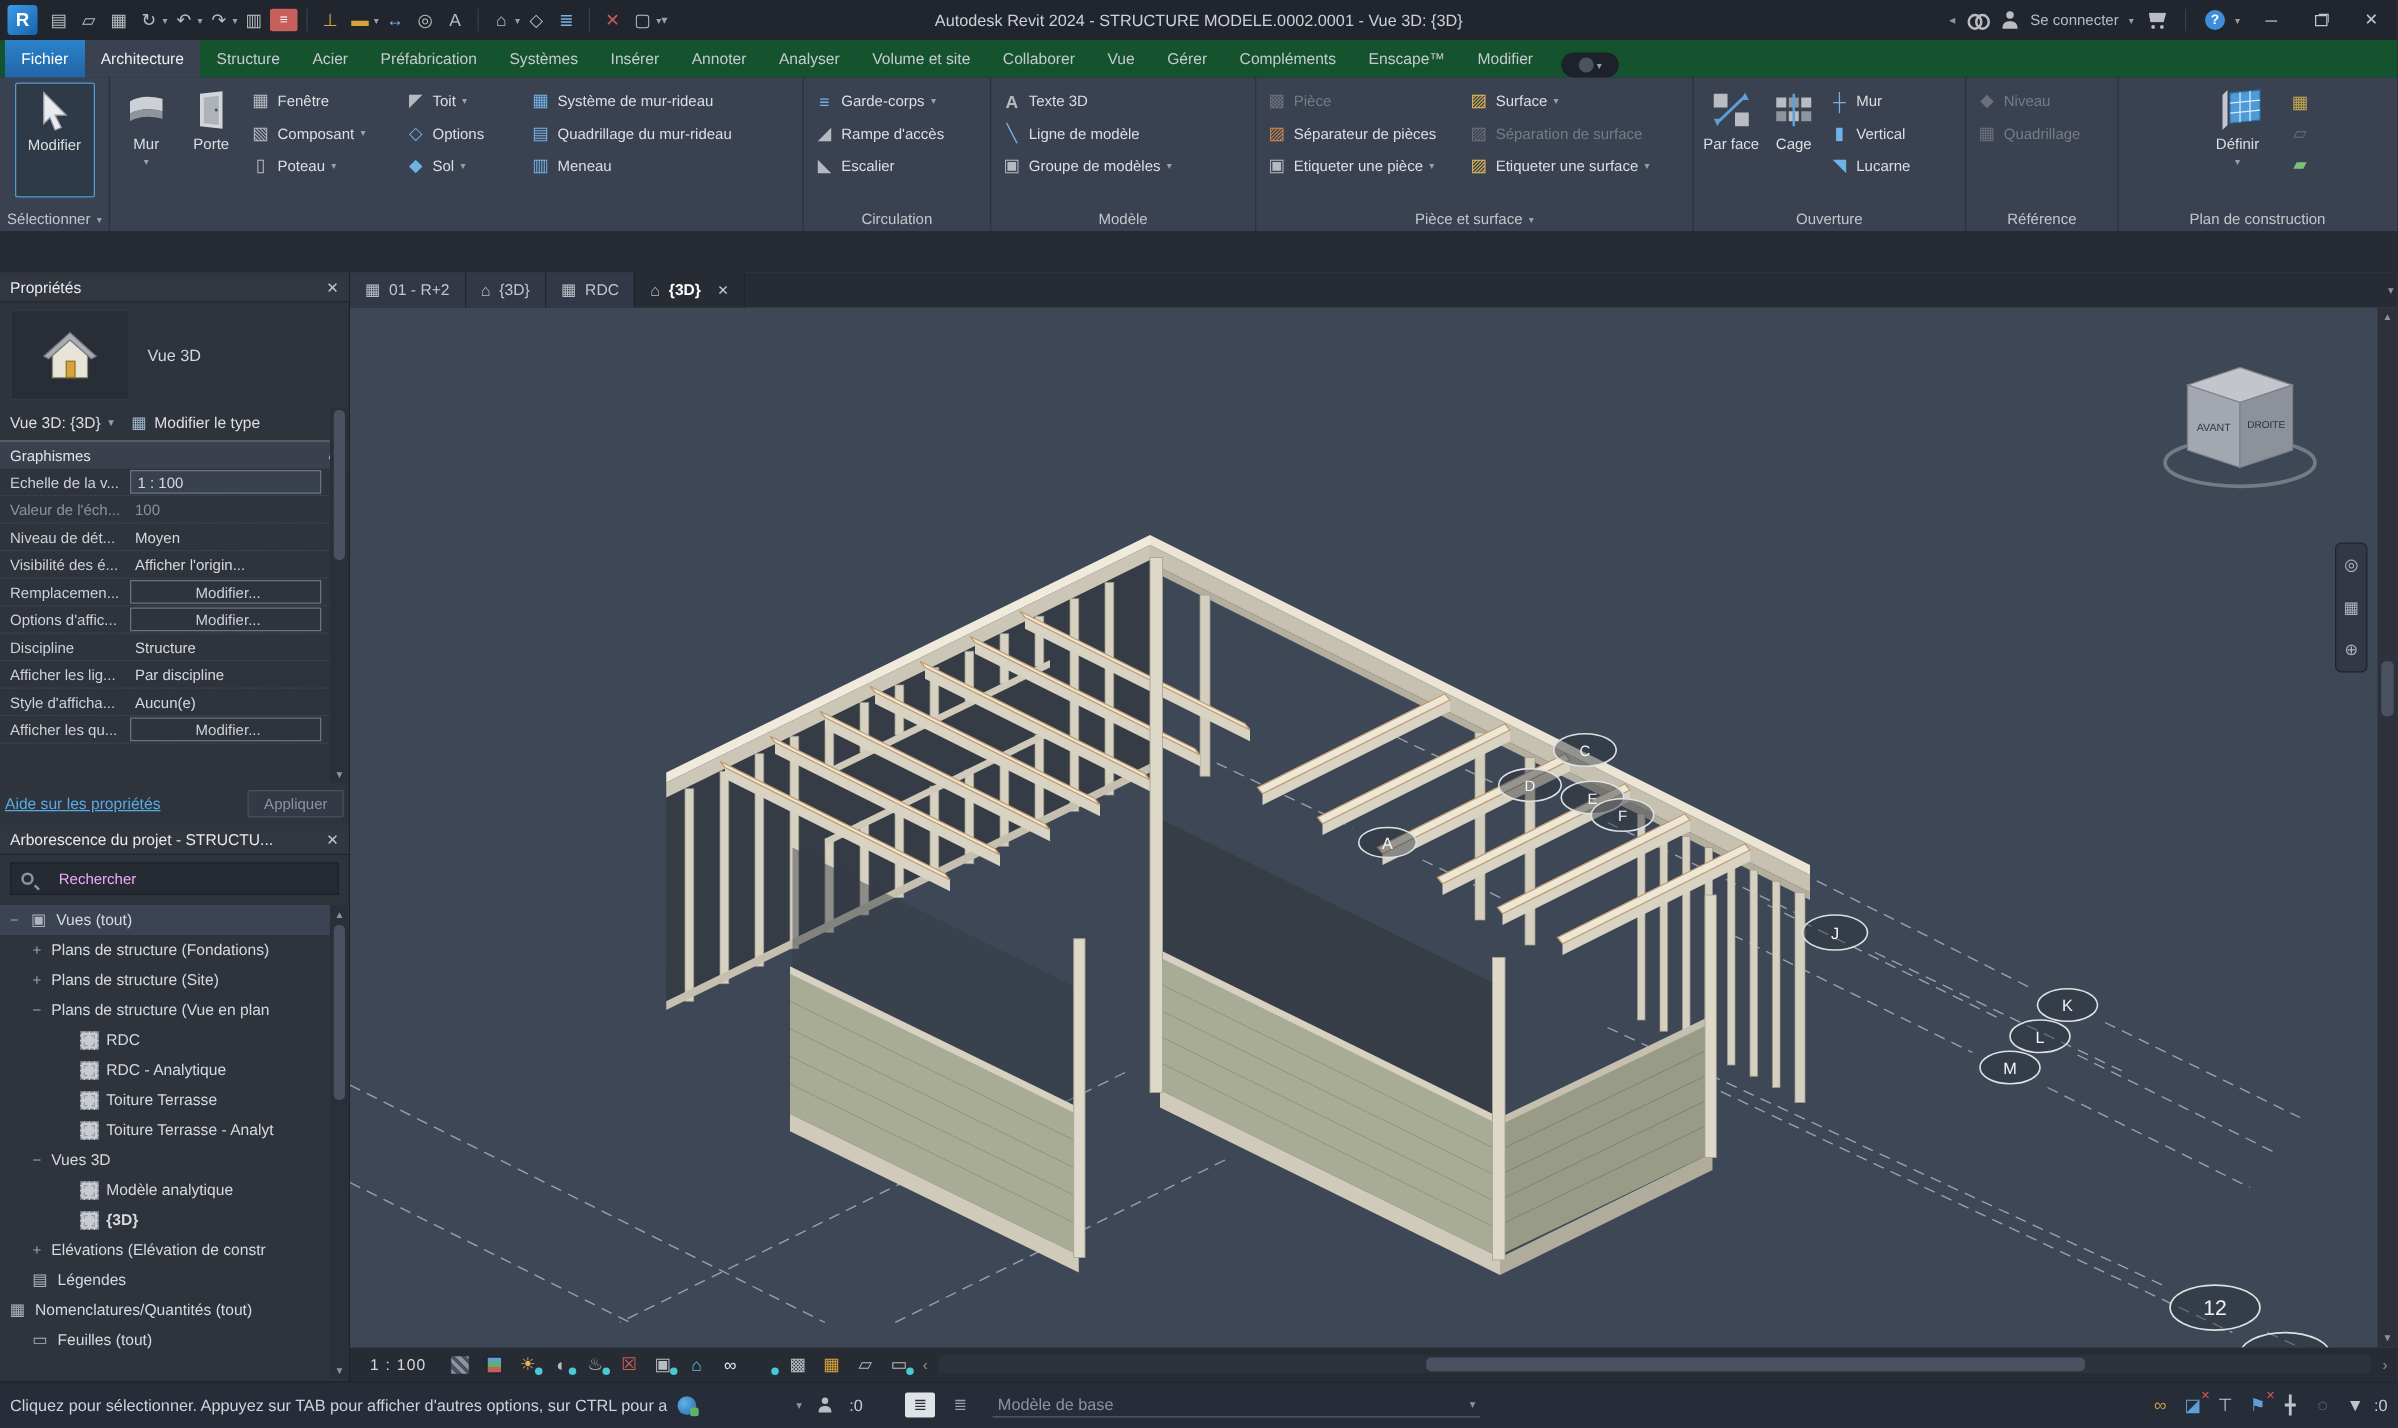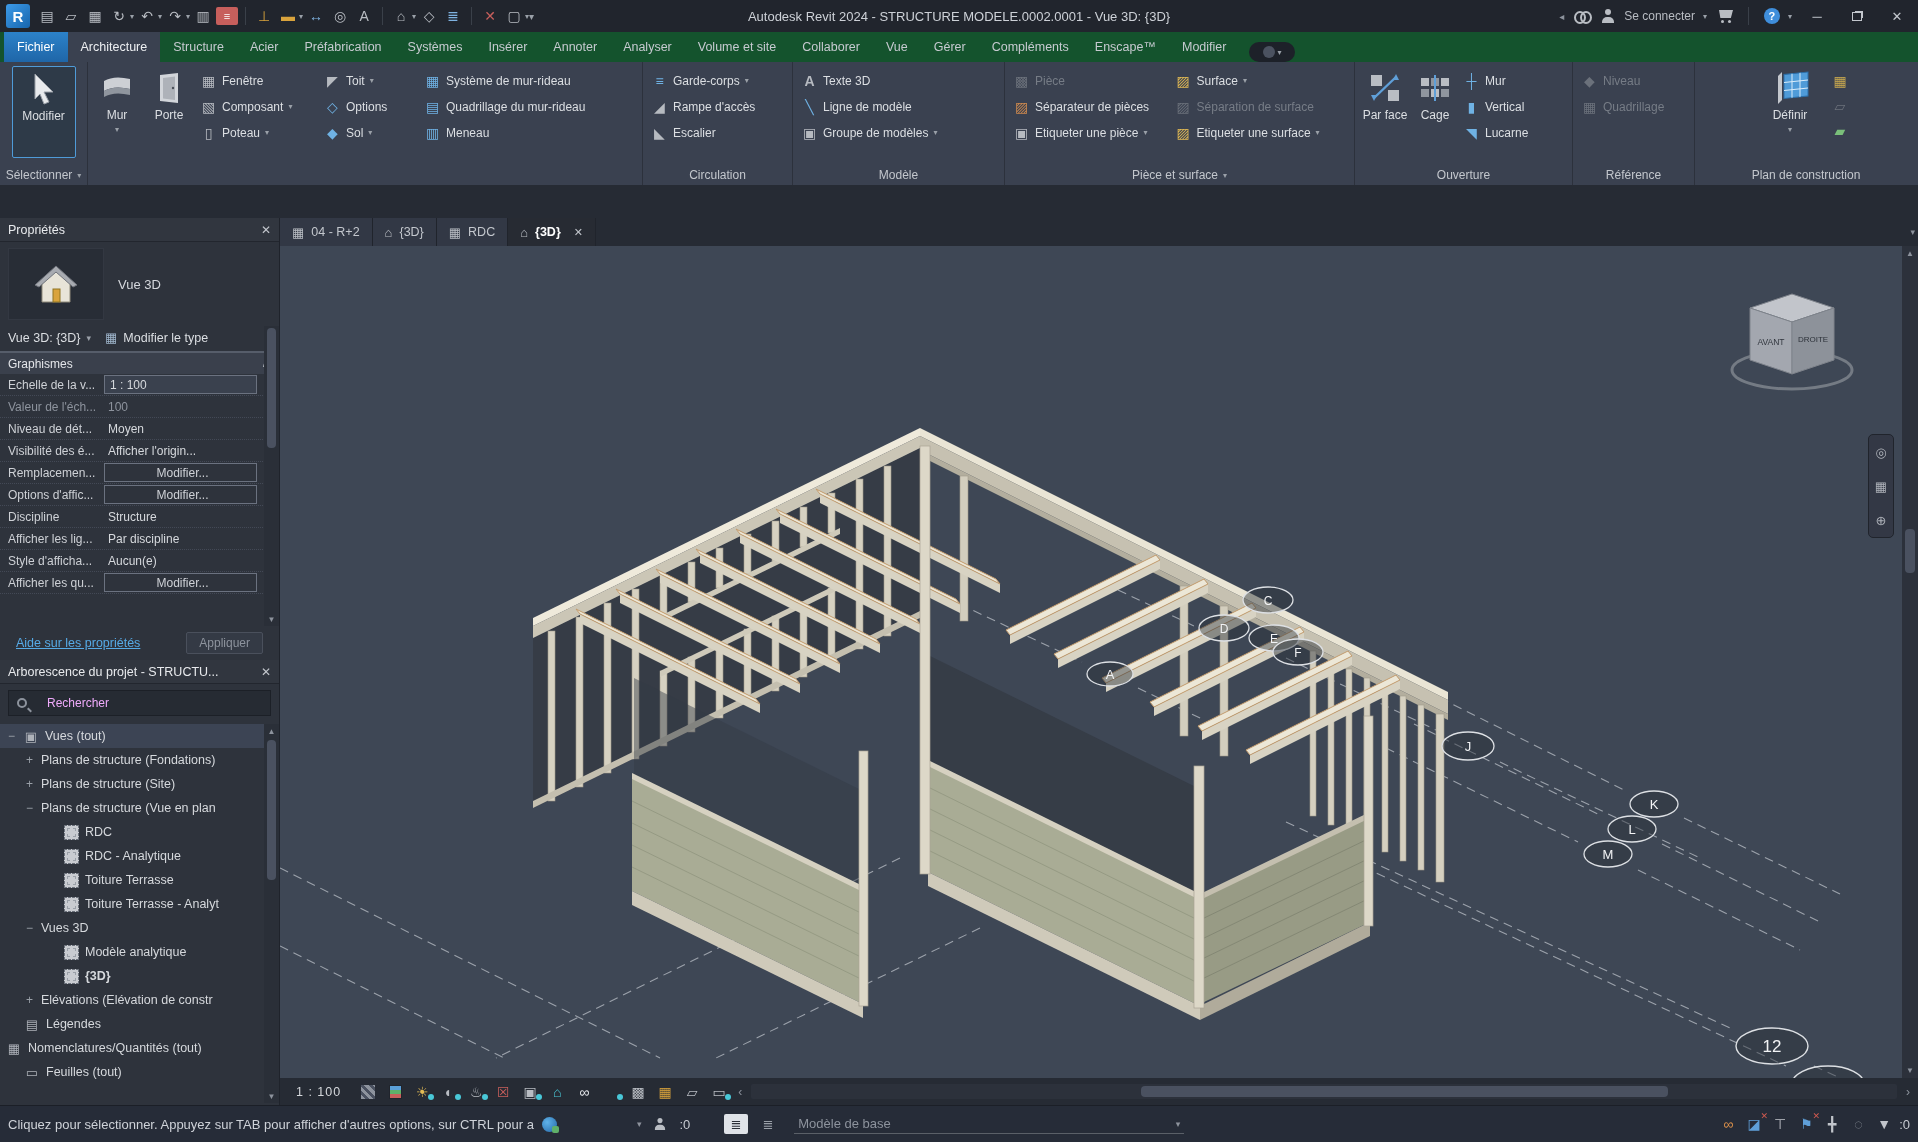--- a/index.html
+++ b/index.html
@@ -71,21 +71,21 @@
   .typerow .dd{font-size:9px;color:#9aa0a8;margin-right:8px;}
   .mticon{color:#9fb6cc;font-size:13px;}
   .sechead{height:21px;background:#3a404c;display:flex;align-items:center;padding:0 8px;color:#e3e5e9;}
   .sechead .cg{margin-left:auto;color:#b9bdc3;font-size:9px;letter-spacing:-2px;}
   .prow{display:grid;grid-template-columns:96px 1fr;height:22px;align-items:center;border-bottom:1px dotted #434956;padding-left:8px;margin-right:16px;}
   .prow .pl{color:#ced1d6;overflow:hidden;white-space:nowrap;}
   .prow .pv{color:#d6d9dd;padding-left:4px;overflow:hidden;white-space:nowrap;}
   .prow .pv.muted{color:#8d939d;}
   .pv.inputbox{border:1px solid #6b7280;background:#3a414e;height:19px;display:flex;align-items:center;padding:0 5px;margin-right:6px;}
   .pv.btn{border:1px solid #6b7280;height:19px;display:flex;align-items:center;justify-content:center;margin-right:6px;color:#ced1d6;}
-  .pfoot{margin-top:auto;display:flex;align-items:center;padding:6px 16px;}
+  .pfoot{margin-top:auto;display:flex;align-items:center;padding:6px 4px;}
   .plink{color:#56aae6;text-decoration:underline;font-size:12.5px;}
   .applybtn{margin-left:auto;border:1px solid #4a505c;background:#343a45;color:#8d939d;padding:3px 12px;border-radius:2px;}
   .vscroll{position:absolute;right:0;top:108px;bottom:34px;width:15px;background:#2a2f38;display:flex;flex-direction:column;align-items:center;}
   .vscroll .ar{color:#8d939d;font-size:8px;height:14px;display:flex;align-items:center;}
   .vscroll .thumb{width:9px;background:#4a5160;border-radius:4px;}
 
   
   .browser{flex:1;display:flex;flex-direction:column;position:relative;}
   .searchbox{margin:6px 8px;height:26px;background:#262b33;border:1px solid #1c2027;display:flex;align-items:center;gap:20px;padding:0 8px;color:#f0abfc;}
   .searchico{width:10px;height:10px;border:2px solid #8d939d;border-radius:50%;position:relative;}
@@ -647,21 +647,21 @@
         <span class="thumb" style="height:140px;margin-top:2px"></span>
         <span style="margin-top:auto;color:#8d939d;font-size:8px;height:14px;display:flex;align-items:center">▼</span>
       </div>
     </div>
   </div>
 
   <div class="canvas">
     <div class="vtabs">
       <div class="vtab">
           <span class="ticon">▦</span>
-          <span>04 - R+2</span>
+          <span>01 - R+2</span>
         </div>
       <div class="vtab">
           <span class="ticon">⌂</span>
           <span>{3D}</span>
         </div>
       <div class="vtab">
           <span class="ticon">▦</span>
           <span>RDC</span>
         </div>
       <div class="vtab active">

